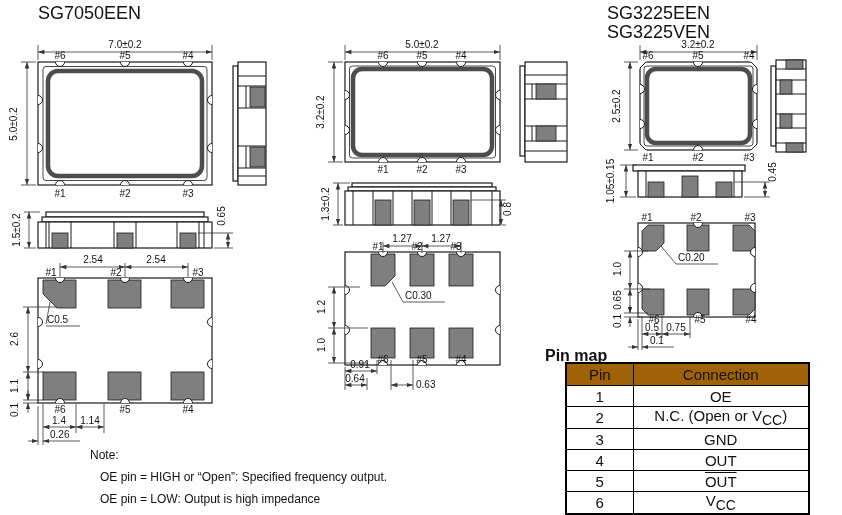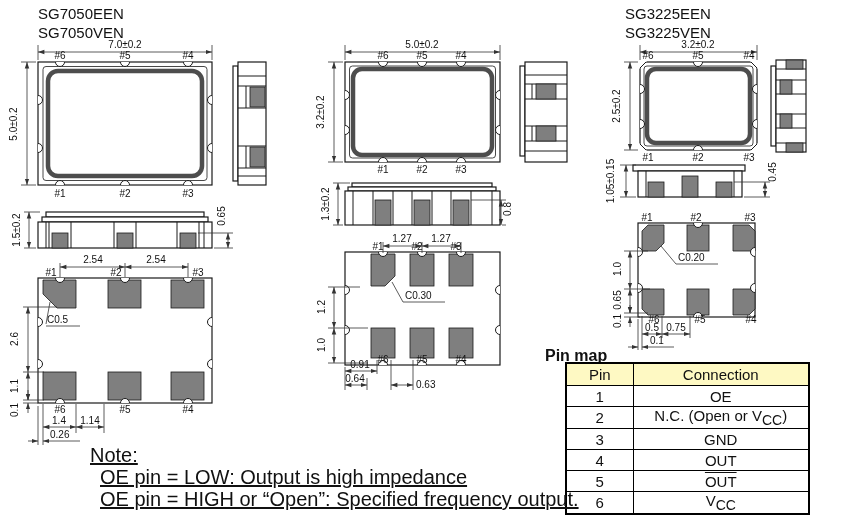--- a/index.html
+++ b/index.html
@@ -12,30 +12,30 @@
   .pad{fill:#7f7f7f;stroke:#1a1a1a;stroke-width:0.8;}
   .notch{fill:#fff;stroke:#1a1a1a;stroke-width:1;}
   .corner{fill:#fff;stroke:none;}
   .ln{fill:none;stroke:#1a1a1a;stroke-width:1;}
   .dim{fill:none;stroke:#333;stroke-width:0.8;}
   .dima{fill:none;stroke:#333;stroke-width:0.8;marker-start:url(#as);marker-end:url(#ae);}
   .dimae{fill:none;stroke:#333;stroke-width:0.8;marker-end:url(#ae);}
   text{font-family:"Liberation Sans",sans-serif;fill:#111;}
   .dimtxt{font-size:10px;}
   .pinlbl{font-size:10px;}
-  .pkg-title{position:absolute;font-size:15px;line-height:19px;white-space:nowrap;}
+  .pkg-title{position:absolute;font-size:18px;line-height:19px;white-space:nowrap;}
   .pinmap-title{position:absolute;left:545px;top:347px;font-size:16px;font-weight:bold;}
   table.pinmap{position:absolute;left:565px;top:362px;border-collapse:collapse;table-layout:fixed;
                width:245px;font-size:15px;text-align:center;border:2.5px solid #000;}
   table.pinmap th,table.pinmap td{border:1.6px solid #000;padding:0;height:20px;font-weight:normal;}
-  table.pinmap th{background:#fef9c3;height:21px;}
+  table.pinmap th{background:#a16207;height:21px;}
   table.pinmap col.c1{width:67px;}
   table.pinmap sub{font-size:14px;}
   .ovl{text-decoration:overline;}
-  .note{position:absolute;left:90px;top:444px;font-size:20px;line-height:22px;text-decoration:underline;}
+  .note{position:absolute;left:90px;top:444px;font-size:12px;line-height:22px;}
   .note-line{margin-left:10px;}
 </style>
 </head>
 <body>
 
 <div id="screen">
 
 <svg width="842" height="515" viewBox="0 0 842 515">
   <defs>
     <marker id="ae" orient="auto" markerWidth="9" markerHeight="8" refX="8" refY="3.5">
@@ -454,23 +454,22 @@
       <text class="dimtxt" x="676" y="331" text-anchor="middle">0.75</text>
       <line class="dimae" x1="628" y1="347" x2="638" y2="347"></line>
       <line class="dimae" x1="674" y1="347" x2="642" y2="347"></line>
       <text class="dimtxt" x="650" y="344">0.1</text>
     </g>
   </g>
 </svg>
 
 <div class="pkg-title" style="left:38px;top:4px">
   <div>SG7050EEN</div>
-  <div>SG7050VEN</div>
 </div>
-<div class="pkg-title" style="left:625px;top:4px">
+<div class="pkg-title" style="left:607px;top:4px">
   <div>SG3225EEN</div>
   <div>SG3225VEN</div>
 </div>
 
 <div class="pinmap-title">Pin map</div>
 <table class="pinmap">
   <colgroup>
         <col class="c1">
         <col>
       </colgroup>
@@ -503,17 +502,17 @@
     </tr>
     <tr>
       <td>6</td>
       <td><span>V</span><sub>CC</sub></td>
     </tr>
   </tbody>
 </table>
 
 <div class="note">
   <div>Note:</div>
+  <div class="note-line">OE pin = HIGH or “Open”: Specified frequency output.</div>
   <div class="note-line">OE pin = LOW: Output is high impedance</div>
-  <div class="note-line">OE pin = HIGH or “Open”: Specified frequency output.</div>
 </div>
 
 </div>
 
 </body></html>

